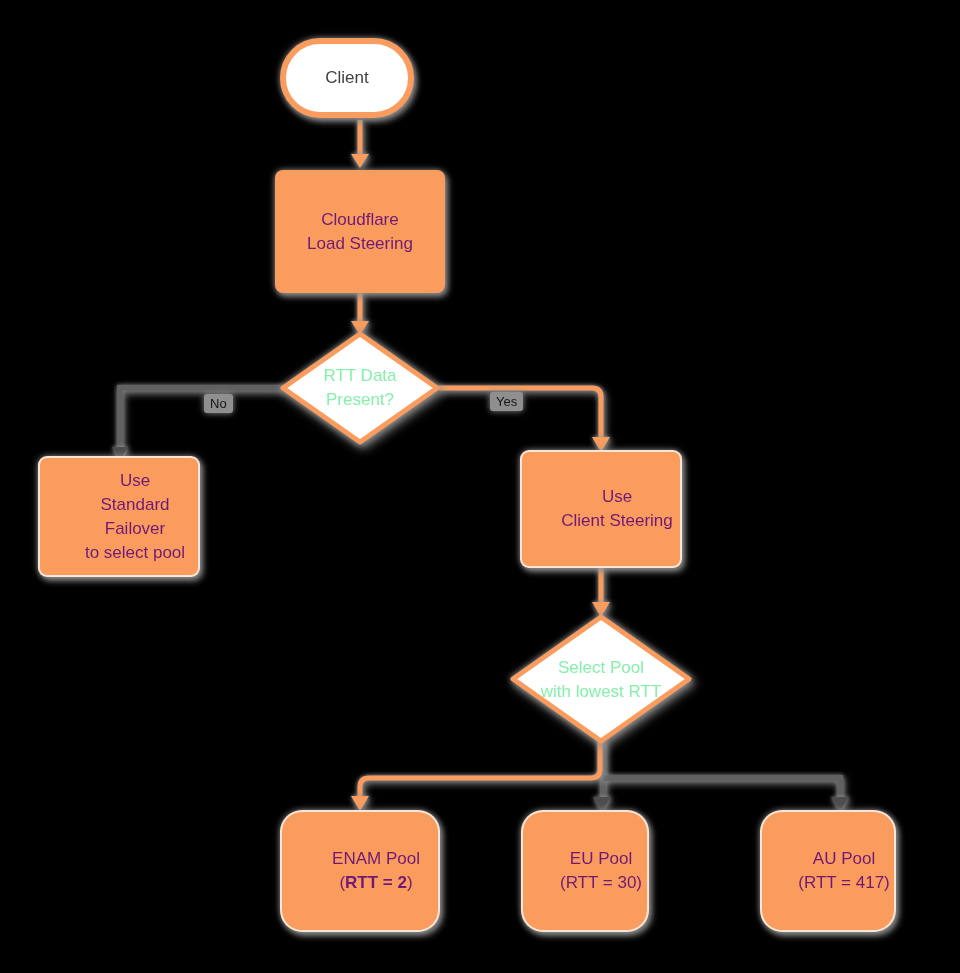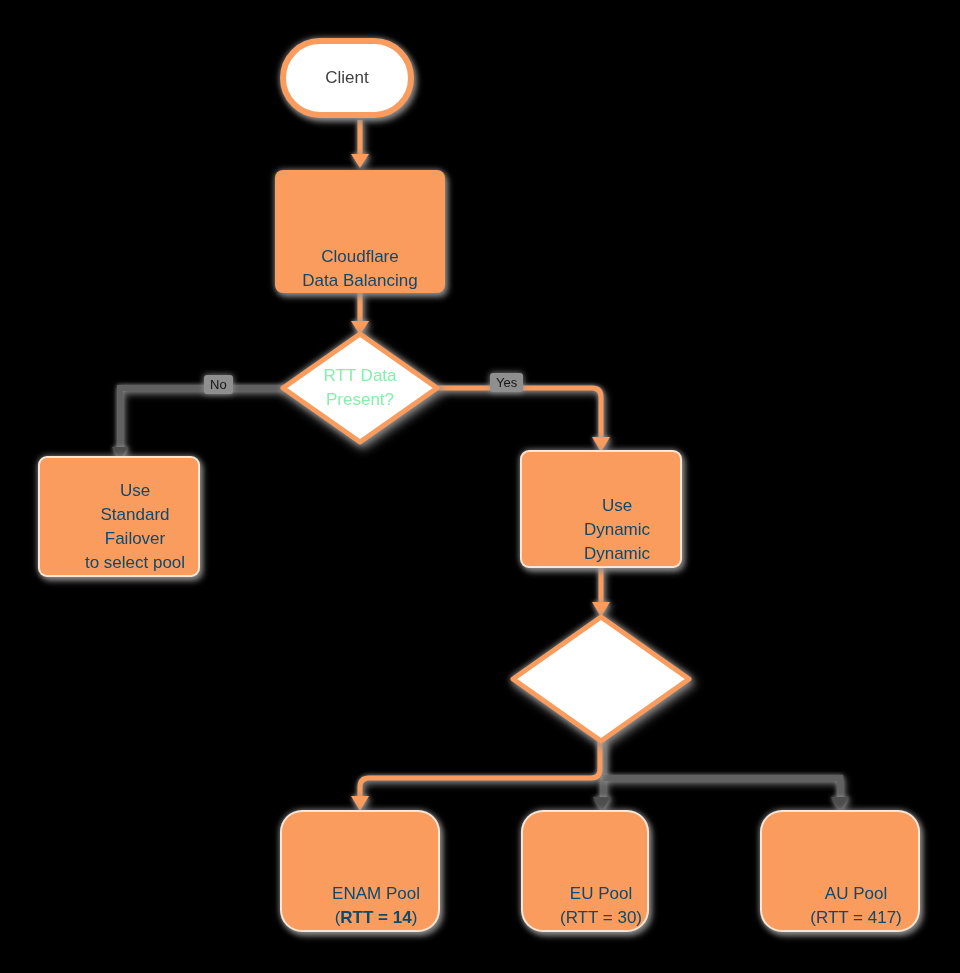--- a/index.html
+++ b/index.html
@@ -6,36 +6,36 @@
   .canvas{
     position:relative;width:960px;height:973px;background:#000;overflow:hidden;
     font-family:"Liberation Sans", sans-serif;
   }
   .connectors{position:absolute;left:0;top:0;}
   .node{
     position:absolute;display:flex;flex-direction:column;align-items:center;justify-content:center;
     text-align:center;font-size:17px;line-height:24px;box-sizing:border-box;
   }
   .box-orange{
-    background:#F99C5E;color:#0c4a6e;border-radius:9px;
+    background:#F99C5E;color:#701a75;border-radius:9px;
     box-shadow:0 0 6px rgba(160,160,160,0.85), 3px 4px 6px rgba(140,140,140,0.85);
-    justify-content:flex-end;
   }
   .rimmed{border:2px solid rgba(255,255,255,0.75);padding-left:32px;}
   .pool{border-radius:22px;}
   .pill{
     background:#FFFFFF;color:#3F3F3F;border:6px solid #F99C5E;border-radius:42px;
     box-shadow:0 0 6px rgba(160,160,160,0.85), 3px 4px 6px rgba(140,140,140,0.85);
   }
   .diamond-text{color:#86efac;background:transparent;align-items:center;}
   .edge-label{
     position:absolute;display:flex;align-items:center;justify-content:center;
     font-size:13px;line-height:15px;color:#161616;background:#8f8f8f;
     padding:2px 6px;border-radius:3px;
     box-shadow:0 0 6px rgba(150,150,150,0.95);
+    margin-top:19px;
   }
   .bold{font-weight:bold;}
   .oline{stroke:#F99C5E;stroke-width:5;fill:none;
     filter:drop-shadow(0 0 2px rgba(160,160,160,0.9)) drop-shadow(2px 3px 3px rgba(140,140,140,0.8));}
   .gline{stroke:#616161;stroke-width:6;fill:none;
     filter:drop-shadow(0 0 2px rgba(150,150,150,0.85)) drop-shadow(2px 3px 3px rgba(130,130,130,0.75));}
   .ohead{fill:#F99C5E;
     filter:drop-shadow(0 0 2px rgba(160,160,160,0.9)) drop-shadow(2px 3px 3px rgba(140,140,140,0.8));}
   .ghead{fill:#4d4d4d;
     filter:drop-shadow(0 0 2px rgba(150,150,150,0.85)) drop-shadow(2px 3px 3px rgba(130,130,130,0.75));}
@@ -77,21 +77,21 @@
 
     <polygon class="diamond" points="601,617 689,679 601,741 513,679"></polygon>
   </svg>
 
   <div class="node pill" style="left:280px;top:38px;width:134px;height:80px;">
     <span>Client</span>
   </div>
 
   <div class="node box-orange" style="left:275px;top:170px;width:170px;height:123px;border-radius:8px;">
     <span>Cloudflare</span>
-    <span>Data Balancing</span>
+    <span>Load Steering</span>
   </div>
 
   <div class="node diamond-text" style="left:295px;top:363px;width:130px;height:50px;">
     <span>RTT Data</span>
     <span>Present?</span>
   </div>
 
   <div class="edge-label" style="left:204px;top:375px;">
     <span>No</span>
   </div>
@@ -100,32 +100,36 @@
   </div>
 
   <div class="node box-orange rimmed" style="left:38px;top:456px;width:162px;height:121px;">
     <span>Use</span>
     <span>Standard Failover</span>
     <span>to select pool</span>
   </div>
 
   <div class="node box-orange rimmed" style="left:520px;top:450px;width:162px;height:118px;">
     <span>Use</span>
-    <span>Dynamic Dynamic</span>
+    <span>Client Steering</span>
   </div>
 
+  <div class="node diamond-text" style="left:525px;top:655px;width:152px;height:50px;">
+    <span>Select Pool</span>
+    <span>with lowest RTT</span>
+  </div>
 
   <div class="node box-orange rimmed pool" style="left:280px;top:810px;width:160px;height:122px;">
     <span>ENAM Pool</span>
-    <span><span>(</span><span class="bold">RTT = 14</span><span>)</span></span>
+    <span><span>(</span><span class="bold">RTT = 2</span><span>)</span></span>
   </div>
 
   <div class="node box-orange rimmed pool" style="left:521px;top:810px;width:128px;height:122px;">
     <span>EU Pool</span>
     <span>(RTT = 30)</span>
   </div>
 
-  <div class="node box-orange rimmed pool" style="left:760px;top:810px;width:160px;height:122px;">
+  <div class="node box-orange rimmed pool" style="left:760px;top:810px;width:136px;height:122px;">
     <span>AU Pool</span>
     <span>(RTT = 417)</span>
   </div>
 
 </div>
 
 </body></html>

